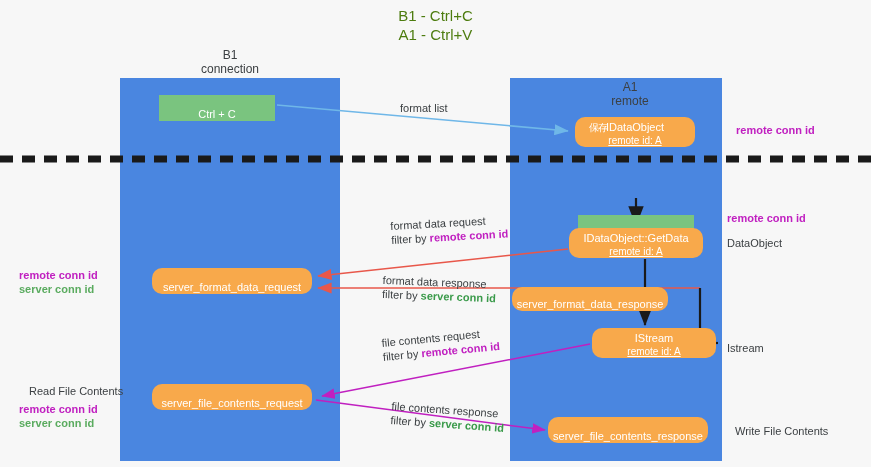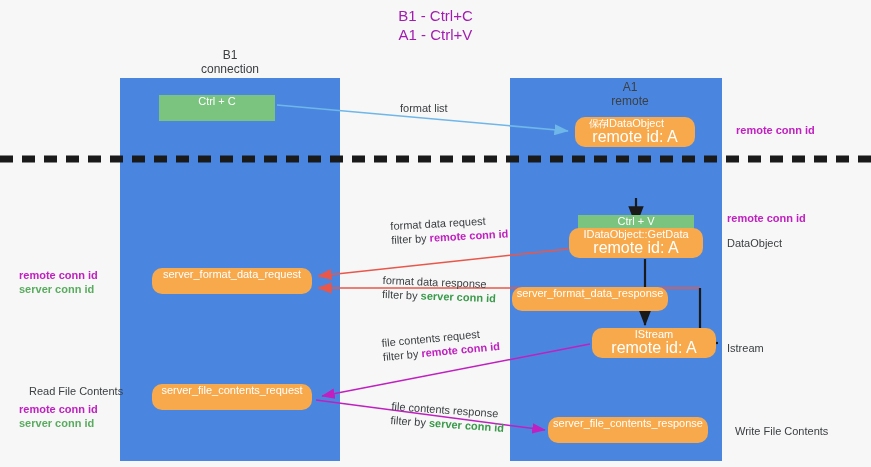--- a/index.html
+++ b/index.html
@@ -19,50 +19,50 @@
     width: 871px; height: 467px;
   }
   .abs { position: absolute; }
 
   
   #title {
     left: 0; top: 6px; width: 871px;
     text-align: center;
     font-size: 15px;
     line-height: 19px;
-    color: #a21caf;
+    color: #4d7c0f;
   }
   #title div { white-space: pre; }
 
   
   .col-head {
     text-align: center;
     font-size: 12px;
     line-height: 14px;
     color: #3c4043;
   }
   #head-b1 { left: 120px; top: 48px; width: 220px; }
   #head-a1 { left: 510px; top: 48px; width: 240px; margin-top: 32px; }
 
   
   .node {
     box-sizing: border-box;
     display: flex;
     flex-direction: column;
     align-items: center;
-    justify-content: flex-start;
+    justify-content: flex-end;
     color: #ffffff;
     font-size: 11px;
     line-height: 13px;
     text-align: center;
     white-space: nowrap;
   }
   .node.green { background: #7ac47f; }
   .node.orange { background: #f8a94b; border-radius: 10px; }
-  .node .l2 { font-size: 16px; }
+  .node .l2 { font-size: 10px; text-decoration: underline; }
 
   #n-ctrlc      { left: 159px; top: 95px;  width: 116px; height: 26px; }
   #n-idataobj   { left: 575px; top: 117px; width: 120px; height: 30px; }
   #n-ctrlv      { left: 578px; top: 172px; width: 116px; height: 25px; margin-top: 43px; }
   #n-getdata    { left: 569px; top: 228px; width: 134px; height: 30px; }
   #n-sfdreq     { left: 152px; top: 268px; width: 160px; height: 26px; }
   #n-sfdresp    { left: 512px; top: 287px; width: 156px; height: 24px; }
   #n-istream    { left: 592px; top: 328px; width: 124px; height: 30px; }
   #n-sfcreq     { left: 152px; top: 384px; width: 160px; height: 26px; }
   #n-sfcresp    { left: 548px; top: 417px; width: 160px; height: 26px; }

